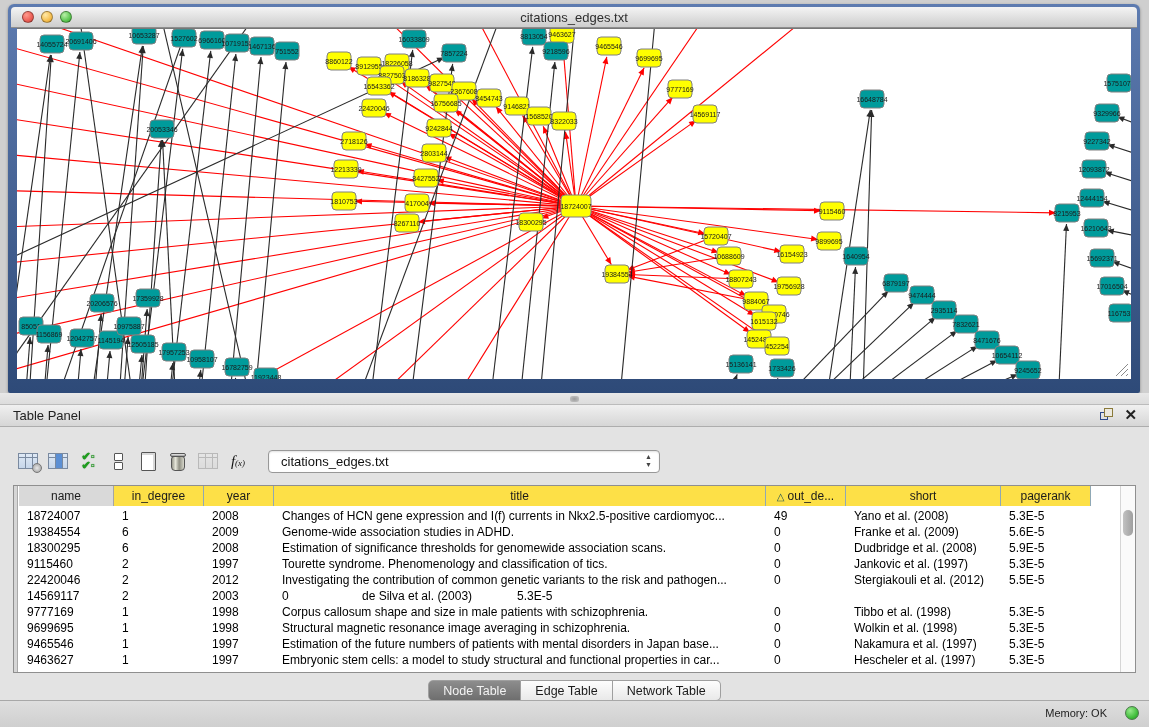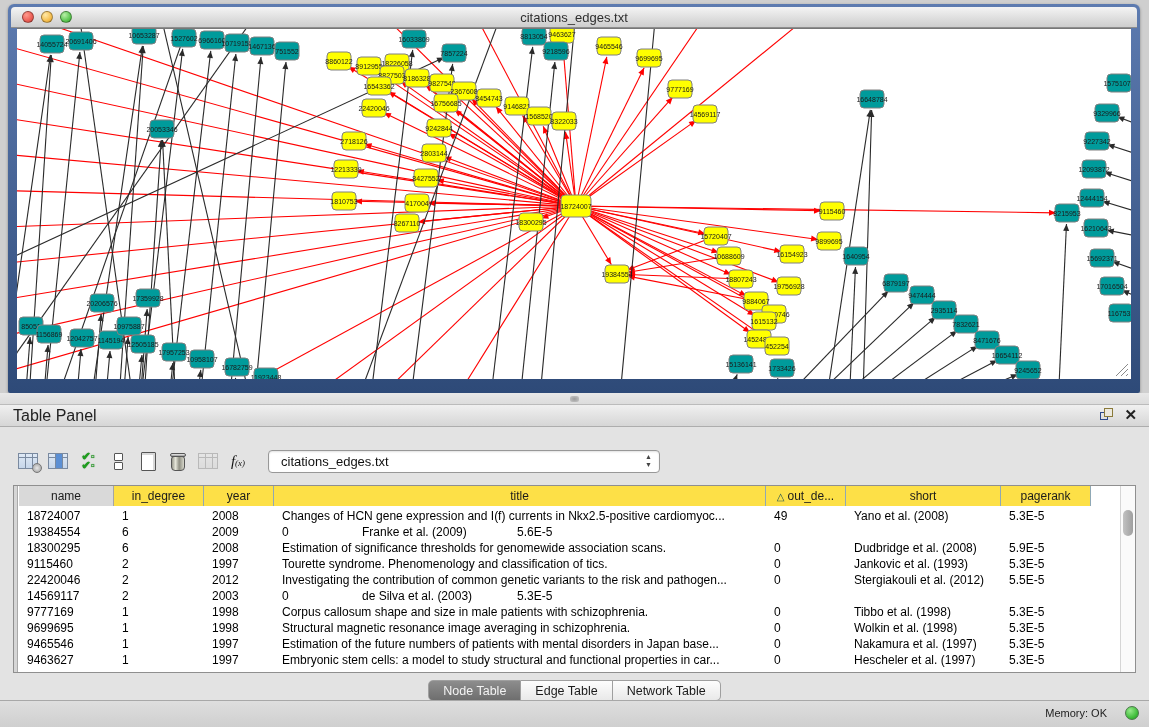--- a/index.html
+++ b/index.html
@@ -30,21 +30,21 @@
   
   .splitter{ position:absolute; left:0; top:393px; width:1149px; height:11px; background:linear-gradient(#e8e8e8,#dcdcdc); }
   .splitter-handle{ position:absolute; left:570px; top:3px; width:9px; height:6px;
     background:radial-gradient(#9a9a9a, #c9c9c9); border-radius:2px; }
 
   
   .table-panel{ position:absolute; left:0; top:404px; width:1149px; height:296px; background:#e3e3e3; }
   .panel-header{ position:absolute; left:0; top:0; width:100%; height:23px;
     background:linear-gradient(#f0f0f0,#d6d6d6); border-top:1px solid #bbb; border-bottom:1px solid #adadad;
     display:flex; align-items:center; }
-  .panel-title{ font-size:16px; color:#222; margin-left:13px; }
+  .panel-title{ font-size:13px; color:#222; margin-left:13px; }
   .panel-header-icons{ position:absolute; right:12px; top:3px; display:flex; gap:10px; align-items:center; }
   .float-icon{ position:relative; width:14px; height:14px; }
   .float-icon .sq1{ position:absolute; left:0; top:4px; width:8px; height:8px; border:1px solid #2d4a8a; background:transparent; }
   .float-icon .sq2{ position:absolute; left:4px; top:0; width:9px; height:9px; border:1px solid #8a7a3a; background:#ece9df; }
   .close-icon{ font-size:15px; font-weight:bold; color:#222; line-height:14px; }
 
   .panel-body{ position:absolute; left:6px; top:24px; right:6px; bottom:0; background:#e3e3e3; }
 
   
   .tp-toolbar{ position:absolute; left:8px; top:18px; height:30px; display:flex; align-items:center; }
@@ -604,40 +604,41 @@
             <div class="td" style="width: 70px;">2008</div>
             <div class="td" style="width: 492px;">Changes of HCN gene expression and I(f) currents in Nkx2.5-positive cardiomyoc...</div>
             <div class="td" style="width: 80px;">49</div>
             <div class="td" style="width: 155px;">Yano et al. (2008)</div>
             <div class="td" style="width: 90px;">5.3E-5</div>
           </div>
           <div class="tr">
             <div class="td" style="width: 95px;">19384554</div>
             <div class="td" style="width: 90px;">6</div>
             <div class="td" style="width: 70px;">2009</div>
+            <div class="td" style="width: 492px;">Genome-wide association studies in ADHD.</div>
             <div class="td" style="width: 80px;">0</div>
             <div class="td" style="width: 155px;">Franke et al. (2009)</div>
             <div class="td" style="width: 90px;">5.6E-5</div>
           </div>
           <div class="tr">
             <div class="td" style="width: 95px;">18300295</div>
             <div class="td" style="width: 90px;">6</div>
             <div class="td" style="width: 70px;">2008</div>
             <div class="td" style="width: 492px;">Estimation of significance thresholds for genomewide association scans.</div>
             <div class="td" style="width: 80px;">0</div>
             <div class="td" style="width: 155px;">Dudbridge et al. (2008)</div>
             <div class="td" style="width: 90px;">5.9E-5</div>
           </div>
           <div class="tr">
             <div class="td" style="width: 95px;">9115460</div>
             <div class="td" style="width: 90px;">2</div>
             <div class="td" style="width: 70px;">1997</div>
             <div class="td" style="width: 492px;">Tourette syndrome. Phenomenology and classification of tics.</div>
             <div class="td" style="width: 80px;">0</div>
-            <div class="td" style="width: 155px;">Jankovic et al. (1993)</div>
+            <div class="td" style="width: 155px;">Jankovic et al. (1997)</div>
             <div class="td" style="width: 90px;">5.3E-5</div>
           </div>
           <div class="tr">
             <div class="td" style="width: 95px;">22420046</div>
             <div class="td" style="width: 90px;">2</div>
             <div class="td" style="width: 70px;">2012</div>
             <div class="td" style="width: 492px;">Investigating the contribution of common genetic variants to the risk and pathogen...</div>
             <div class="td" style="width: 80px;">0</div>
             <div class="td" style="width: 155px;">Stergiakouli et al. (2012)</div>
             <div class="td" style="width: 90px;">5.5E-5</div>

